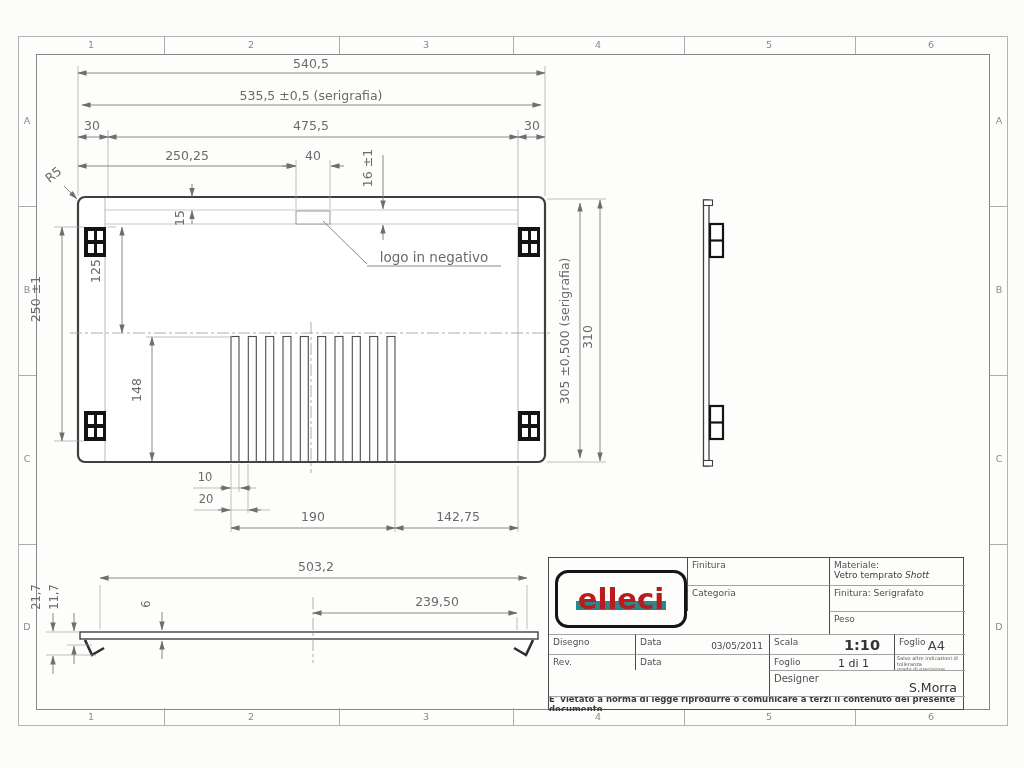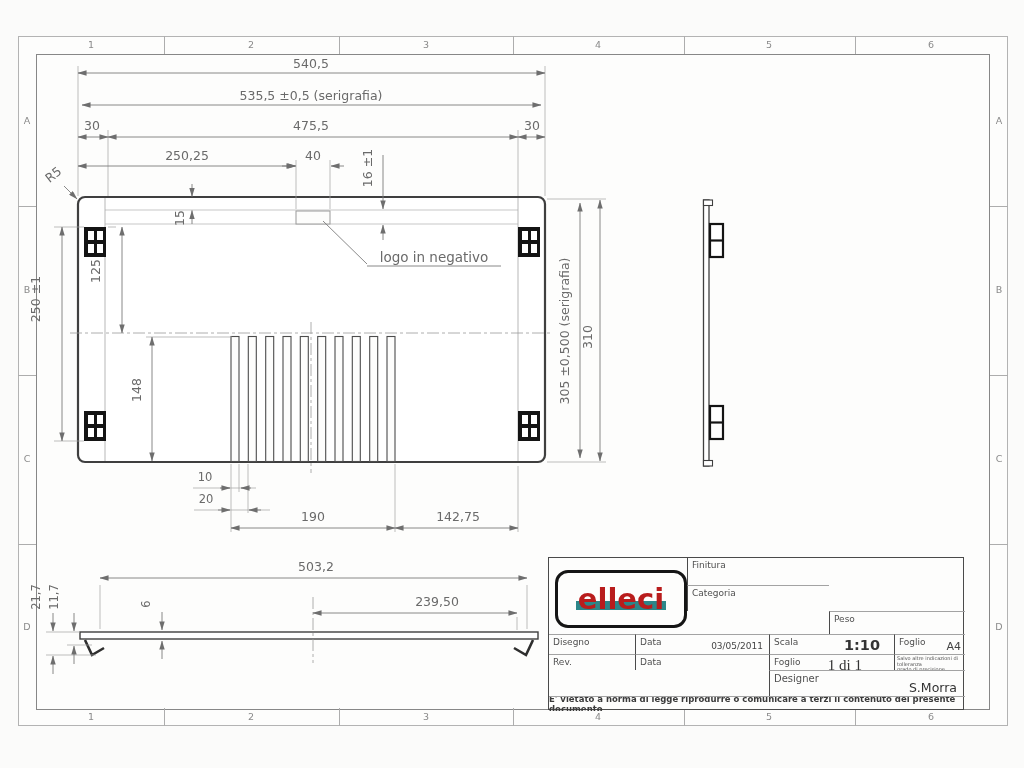--- a/index.html
+++ b/index.html
@@ -31,23 +31,23 @@
   
   .tblock{position:absolute;left:548px;top:557px;width:416px;height:153px;border:1.4px solid #4a4a4a;box-sizing:border-box;background:#fdfdfc;}
   .cell{position:absolute;box-sizing:border-box;border-left:1px solid #4a4a4a;border-top:1px solid #a3a3a3;font-size:9px;color:#4f4f4f;padding:2px 4px;overflow:hidden;}
   .cell.no-l{border-left:none;} .cell.no-t{border-top:none;}
   .lbl{display:block;font-size:9px;color:#4f4f4f;}
   .logo-box{position:absolute;left:6px;top:12px;width:126px;height:52px;border:3.5px solid #151515;border-radius:13px;display:flex;align-items:center;justify-content:center;background:#fdfdfc;}
   .logo-inner{position:relative;line-height:1;}
   .logo-teal{position:absolute;left:-2px;right:-2px;bottom:4px;height:9px;background:#2d8689;}
   .logo-text{position:relative;font-size:29px;font-weight:800;letter-spacing:0px;color:#b91c1c;}
   .scala-val{position:absolute;right:14px;top:2px;font-size:14.5px;color:#333;font-weight:bold;}
-  .foglio-val{position:absolute;right:32px;top:2px;font-size:15px;color:#333;font-family:Liberation Serif, serif;}
+  .foglio-val{position:absolute;right:25px;top:2px;font-size:11px;color:#333;}
   .date-val{position:absolute;right:6px;bottom:3px;font-size:9px;color:#444;}
-  .a4-val{position:absolute;right:4px;bottom:1px;font-size:11px;color:#444;}
+  .a4-val{position:absolute;right:20px;bottom:1px;font-size:13px;color:#444;}
   .code-val{font-size:17px;color:#2e2e2e;letter-spacing:1px;padding-top:3px;padding-left:4px;}
   .designer-val{position:absolute;right:8px;bottom:1px;font-size:12.5px;color:#333;}
   .tol{font-size:5px;line-height:5.5px;color:#555;padding:1px 2px;}
   .disclaimer{display:flex;align-items:center;justify-content:center;font-size:8.5px;font-weight:bold;color:#3a3a3a;padding:0;}
 </style>
 </head>
 <body>
 
 <div class="sheet"></div>
 <div class="inner-frame"></div>
@@ -305,23 +305,33 @@
       <div class="logo-inner">
         <div class="logo-teal"></div>
         <span class="logo-text">elleci</span>
       </div>
     </div>
   </div>
 
   <div class="cell no-t" style="left:138px;top:0;width:142px;height:27px;">
     <span class="lbl">Finitura</span>
   </div>
+  <div class="cell no-t" style="left:280px;top:0;width:136px;height:27px;">
+    <span class="lbl">Materiale:</span>
+    <span style="font-size:9px;color:#3e3e3e;">
+      <span>Vetro temprato</span>
+      <em>Shott</em>
+    </span>
+  </div>
 
   <div class="cell" style="left:138px;top:27px;width:142px;height:26px;">
     <span class="lbl">Categoria</span>
+  </div>
+  <div class="cell" style="left:280px;top:27px;width:136px;height:26px;">
+    <span class="lbl">Finitura: Serigrafato</span>
   </div>
 
   <div class="cell" style="left:280px;top:53px;width:136px;height:23px;">
     <span class="lbl">Peso</span>
   </div>
 
   <div class="cell no-l" style="left:0;top:76px;width:86px;height:20px;">
     <span class="lbl">Disegno</span>
   </div>
   <div class="cell" style="left:86px;top:76px;width:134px;height:20px;">

